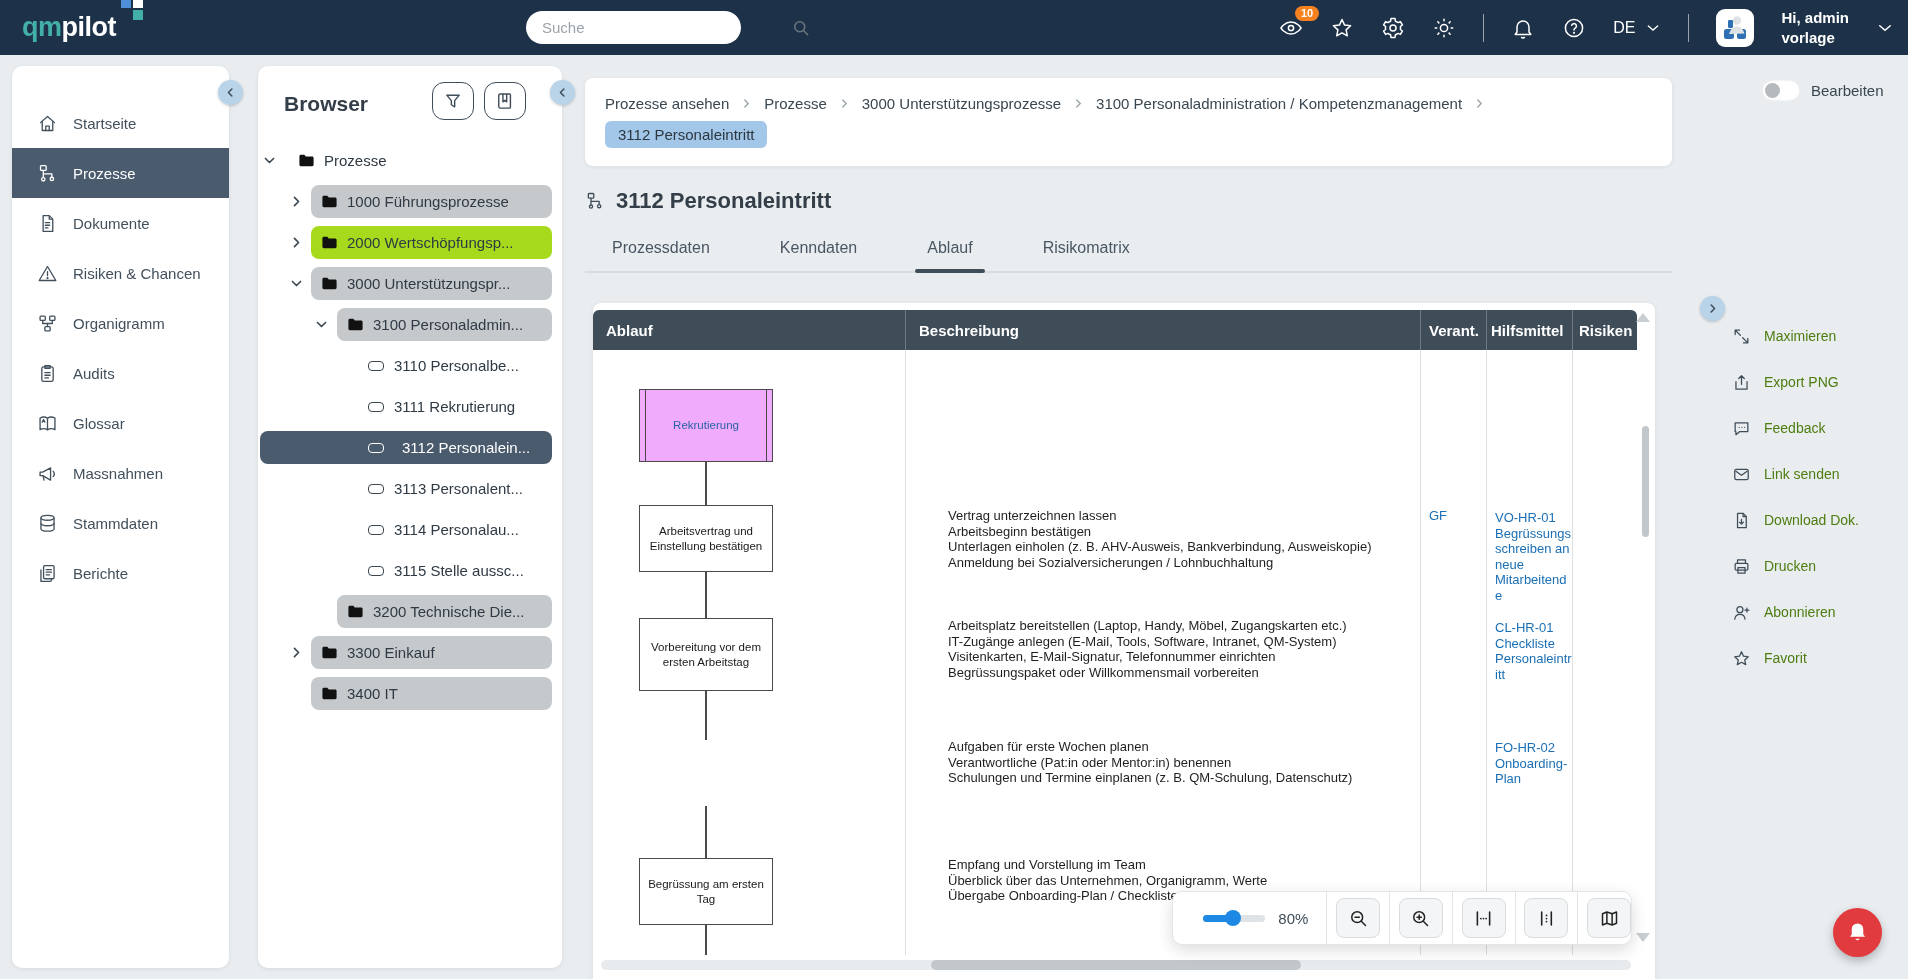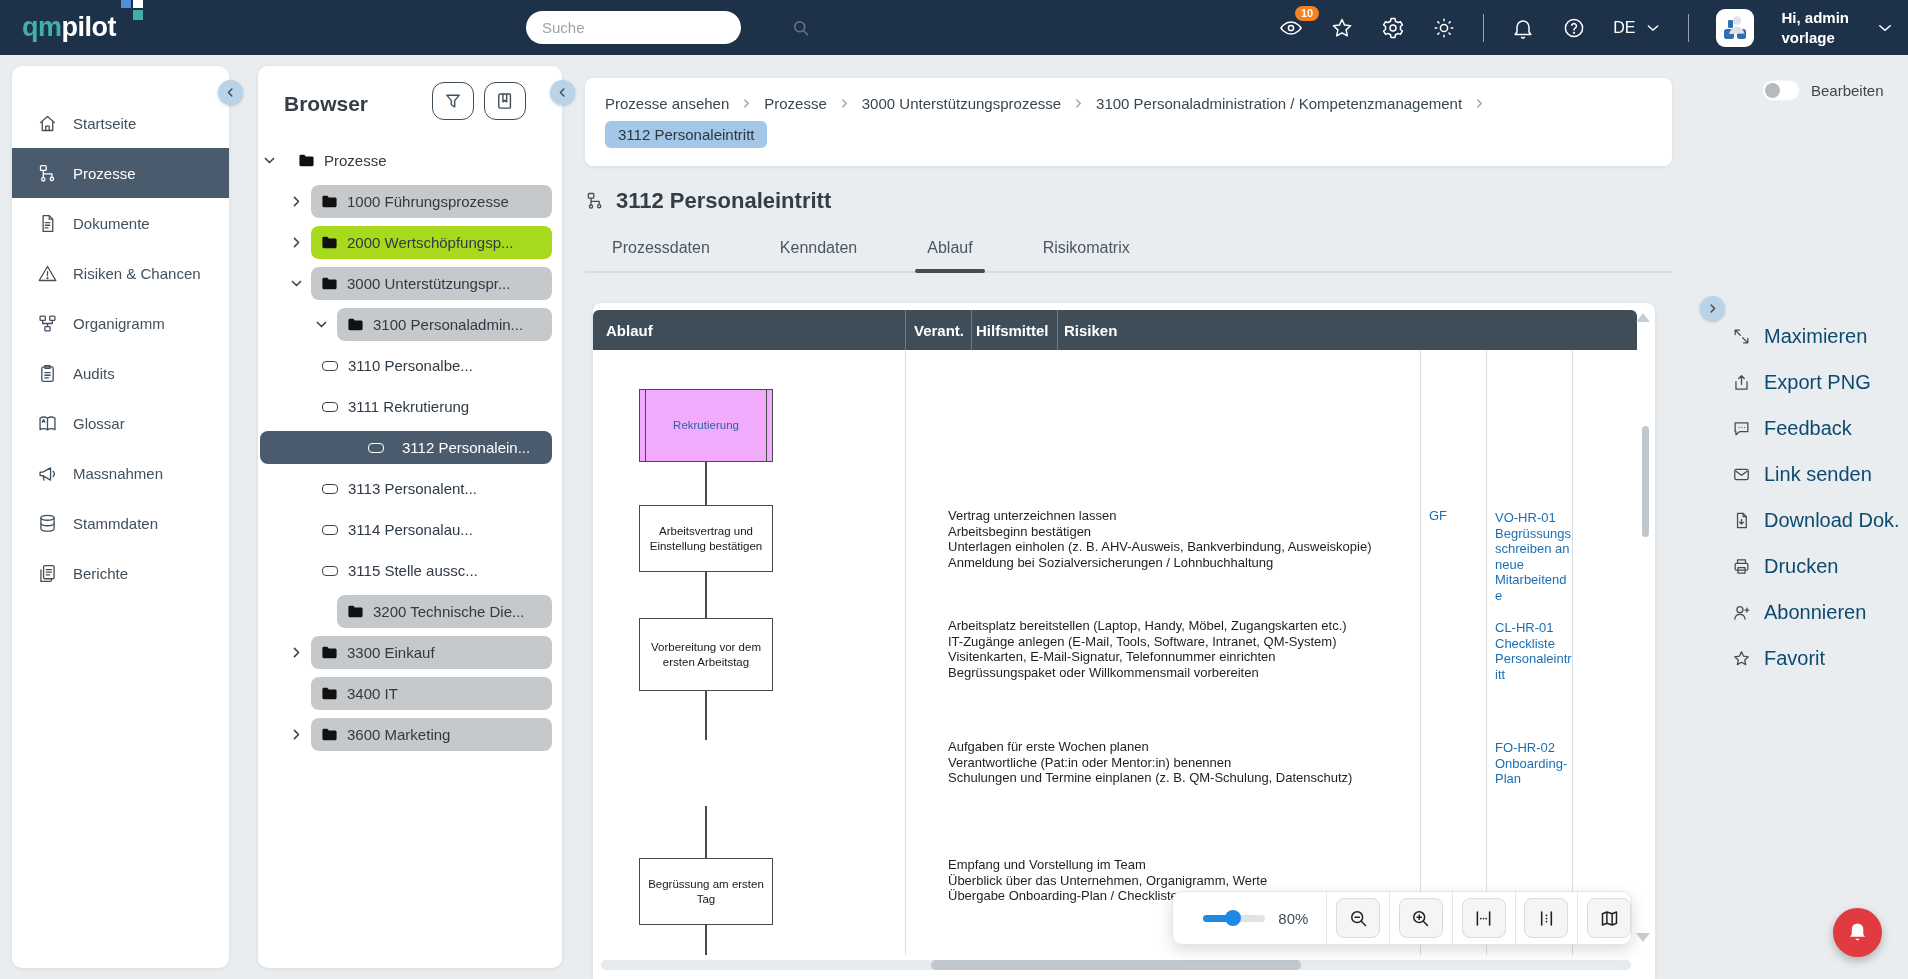--- a/index.html
+++ b/index.html
@@ -45,21 +45,21 @@
   .trow{position:relative;height:33px;margin-bottom:8px;font-size:15px;color:#2f3a44;}
   .tchev{position:absolute;top:10px;color:#3a4750;cursor:pointer;}
   .c0{left:5px;}.c1{left:32px;}.c2{left:57px;}
   .pill{position:absolute;top:0;bottom:0;right:10px;border-radius:8px;display:flex;align-items:center;gap:9px;padding-left:10px;cursor:pointer;white-space:nowrap;overflow:hidden;}
   .p0{left:30px;background:transparent;}
   .p1{left:53px;}
   .p2{left:79px;}
   .pill.gray{background:#c6c9cc;}
   .pill.green{background:#a7da1c;}
   .pill.sel{left:2px;background:#4a5b6e;color:#fff;padding-left:108px;gap:18px;}
-  .leafrow{display:flex;align-items:center;gap:10px;padding-left:64px;height:33px;margin-bottom:8px;font-size:15px;color:#2f3a44;cursor:pointer;}
+  .leafrow{display:flex;align-items:center;gap:10px;padding-left:110px;height:33px;margin-bottom:8px;font-size:15px;color:#2f3a44;cursor:pointer;}
   .proc-ic{width:16px;height:10px;border:1.6px solid #3a4750;border-radius:4px;flex:0 0 auto;}
   .proc-ic.w{border-color:#fff;}
 
   
   .bc-card{position:absolute;left:585px;top:78px;width:1087px;height:88px;background:#fff;border-radius:8px;box-shadow:0 1px 4px rgba(0,0,0,.07);padding:17px 20px 0;}
   .bc-line{display:flex;align-items:center;gap:12px;font-size:15px;color:#3a4750;}
   .bc-item{cursor:pointer;white-space:nowrap;}
   .bc-sep{color:#9aa4ab;}
   .bc-pill{display:inline-block;margin-top:9px;background:#a3c7e8;border-radius:6px;padding:5px 13px;font-size:15px;color:#2c3740;cursor:pointer;}
   .edit-toggle{position:absolute;left:1762px;top:80px;display:flex;align-items:center;gap:11px;cursor:pointer;}
@@ -104,21 +104,21 @@
   .ztrack{position:relative;width:85px;height:7px;border-radius:4px;background:#dfe3e5;margin-left:30px;}
   .zfill{position:absolute;left:0;top:0;width:32px;height:7px;border-radius:4px;background:#1e88e5;}
   .zknob{position:absolute;left:22px;top:-4.5px;width:16px;height:16px;border-radius:50%;background:#1e88e5;cursor:pointer;}
   .zlabel{margin-left:13px;font-size:15px;color:#3f4d59;}
   .zdiv{width:1px;height:53px;background:#e3e6e8;margin:0 9px;}
   .zbtn{width:44px;height:40px;border-radius:8px;background:#f4f5f6;border:1px solid #d9dcde;display:flex;align-items:center;justify-content:center;color:#222;cursor:pointer;flex:0 0 auto;}
 
   
   .rpanel-circle{position:absolute;left:1700px;top:296px;}
   .actions{position:absolute;left:1732px;top:322px;}
-  .act{display:flex;align-items:center;gap:13px;height:28px;margin-bottom:18px;font-size:20px;color:#0c4a6e;cursor:pointer;white-space:nowrap;}
+  .act{display:flex;align-items:center;gap:13px;height:28px;margin-bottom:18px;font-size:14px;color:#4d7c0f;cursor:pointer;white-space:nowrap;}
   .act svg{color:#3f4d59;flex:0 0 auto;}
   .fab{position:absolute;left:1833px;top:908px;width:49px;height:49px;border-radius:50%;background:#e23b3f;display:flex;align-items:center;justify-content:center;box-shadow:0 4px 10px rgba(0,0,0,.25);cursor:pointer;z-index:40;}
 </style>
 </head>
 <body>
 
 <div class="stage">
 
   <div class="topbar">
     <div class="logo">
@@ -426,33 +426,20 @@
         </div>
       </div>
       <div class="trow">
         <div class="pill gray p1">
           <svg width="17" height="15" viewBox="0 0 24 20" fill="#111">
               <path d="M2 4c0-1.1.9-2 2-2h5l2 2.5h9c1.1 0 2 .9 2 2V16c0 1.1-.9 2-2 2H4c-1.1 0-2-.9-2-2V4z"></path>
             </svg>
           <span>3400 IT</span>
         </div>
       </div>
-      <div class="trow">
-        <span class="tchev c1">
-            <svg width="13" height="13" viewBox="0 0 16 16" fill="none" stroke="currentColor" stroke-width="2" stroke-linecap="round" stroke-linejoin="round">
-              <path d="M5.5 3l5 5-5 5"></path>
-            </svg>
-          </span>
-        <div class="pill gray p1">
-          <svg width="17" height="15" viewBox="0 0 24 20" fill="#111">
-              <path d="M2 4c0-1.1.9-2 2-2h5l2 2.5h9c1.1 0 2 .9 2 2V16c0 1.1-.9 2-2 2H4c-1.1 0-2-.9-2-2V4z"></path>
-            </svg>
-          <span>3600 Marketing</span>
-        </div>
-      </div>
     </div>
   </div>
   <div class="collapse-circle" style="left:550px;top:80px;">
     <svg width="11" height="11" viewBox="0 0 16 16" fill="none" stroke="#3f4d59" stroke-width="2.2" stroke-linecap="round" stroke-linejoin="round">
         <path d="M10 3L5 8l5 5"></path>
       </svg>
   </div>
 
   <div class="bc-card">
     <div class="bc-line">
@@ -495,20 +482,21 @@
   <div class="tabs">
     <span class="tab">Prozessdaten</span>
     <span class="tab">Kenndaten</span>
     <span class="tab active">Ablauf</span>
     <span class="tab">Risikomatrix</span>
   </div>
 
   <div class="table-card">
     <div class="thead">
       <div class="th th1">Ablauf</div>
+      <div class="th th2">Beschreibung</div>
       <div class="th th3">Verant.</div>
       <div class="th th4">Hilfsmittel</div>
       <div class="th th5">Risiken</div>
     </div>
     <div class="tbody">
       <span class="vline" style="left:312px;"></span>
       <span class="vline" style="left:827px;"></span>
       <span class="vline" style="left:893px;"></span>
       <span class="vline" style="left:979px;"></span>
 

